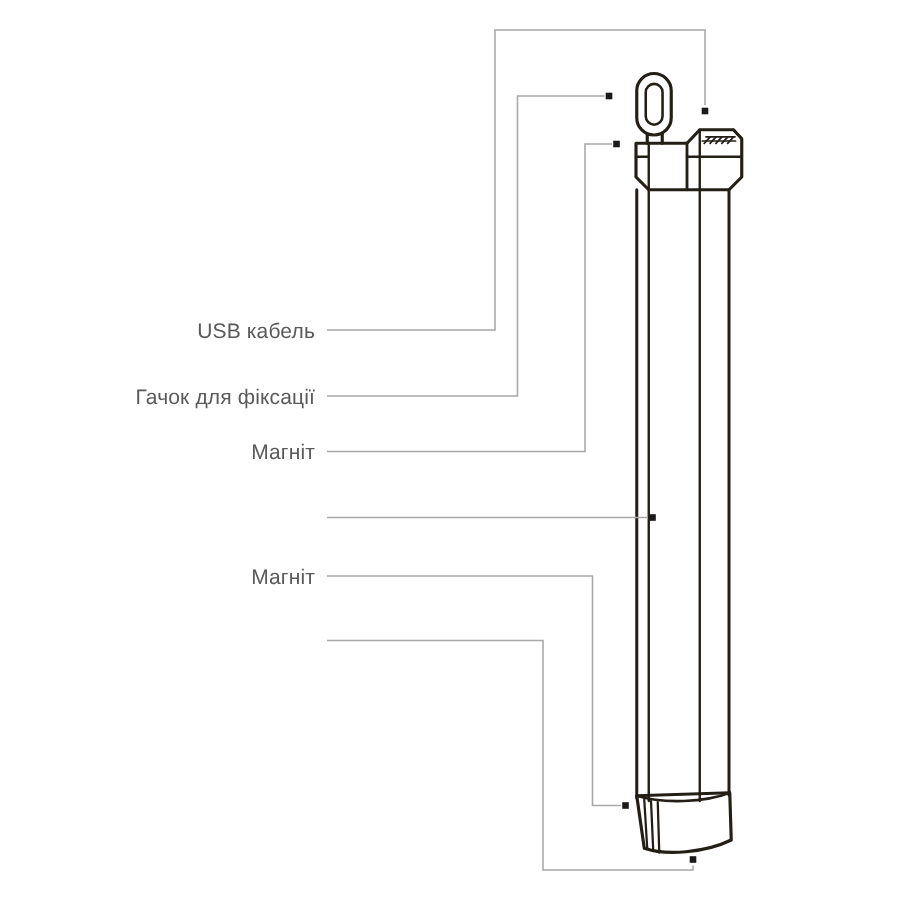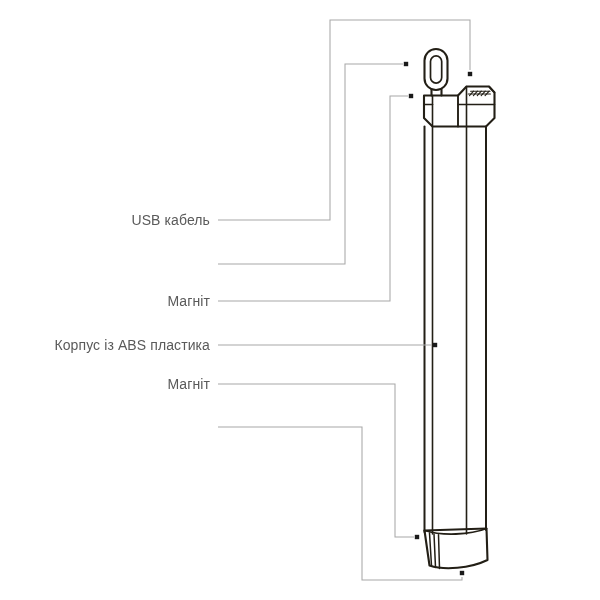--- a/index.html
+++ b/index.html
@@ -117,21 +117,21 @@
       <rect x="403.8" y="61.8" width="4.4" height="4.4"></rect>
       <rect x="408.8" y="93.8" width="4.4" height="4.4"></rect>
       <rect x="432.8" y="342.8" width="4.4" height="4.4"></rect>
       <rect x="414.8" y="534.8" width="4.4" height="4.4"></rect>
       <rect x="459.8" y="570.8" width="4.4" height="4.4"></rect>
     </g>
   </svg>
 
   <div class="lbl" style="right:390px; top:220px;">USB кабель</div>
 
+  <div class="lbl" style="right:390px; top:264px;">Гачок для фіксації</div>
 
   <div class="lbl" style="right:390px; top:301px;">Магніт</div>
 
-  <div class="lbl" style="right:390px; top:345px;">Корпус із ABS пластика</div>
 
   <div class="lbl" style="right:390px; top:384px;">Магніт</div>
 
 
 </div>
 
 </body></html>

